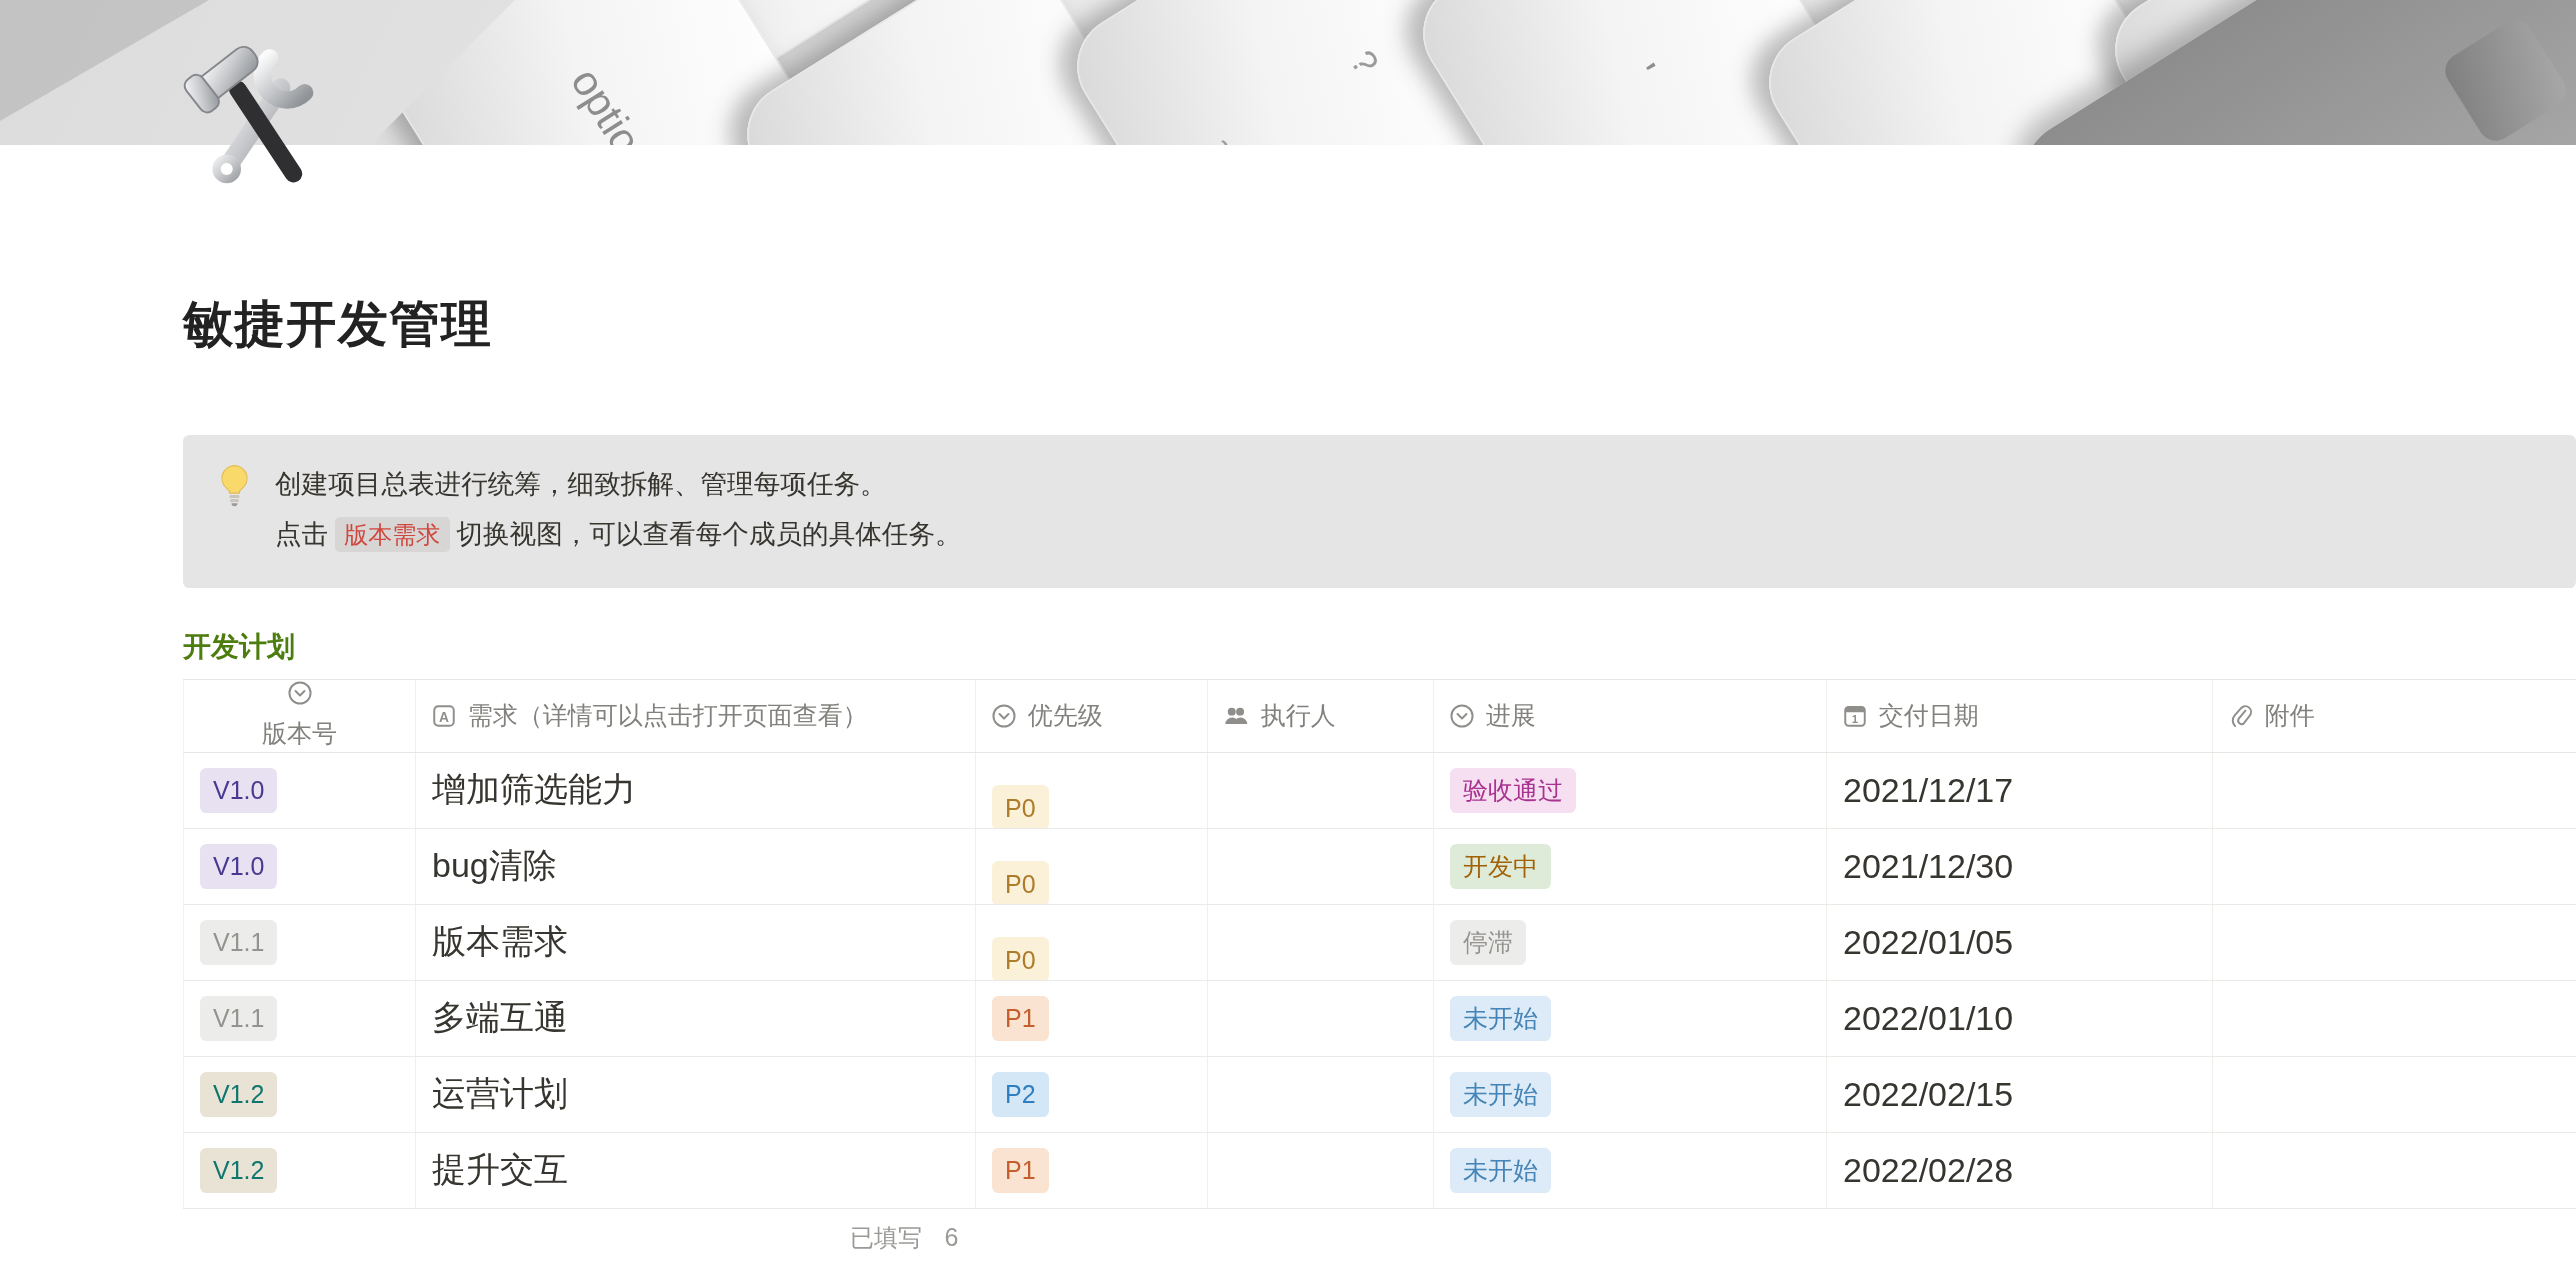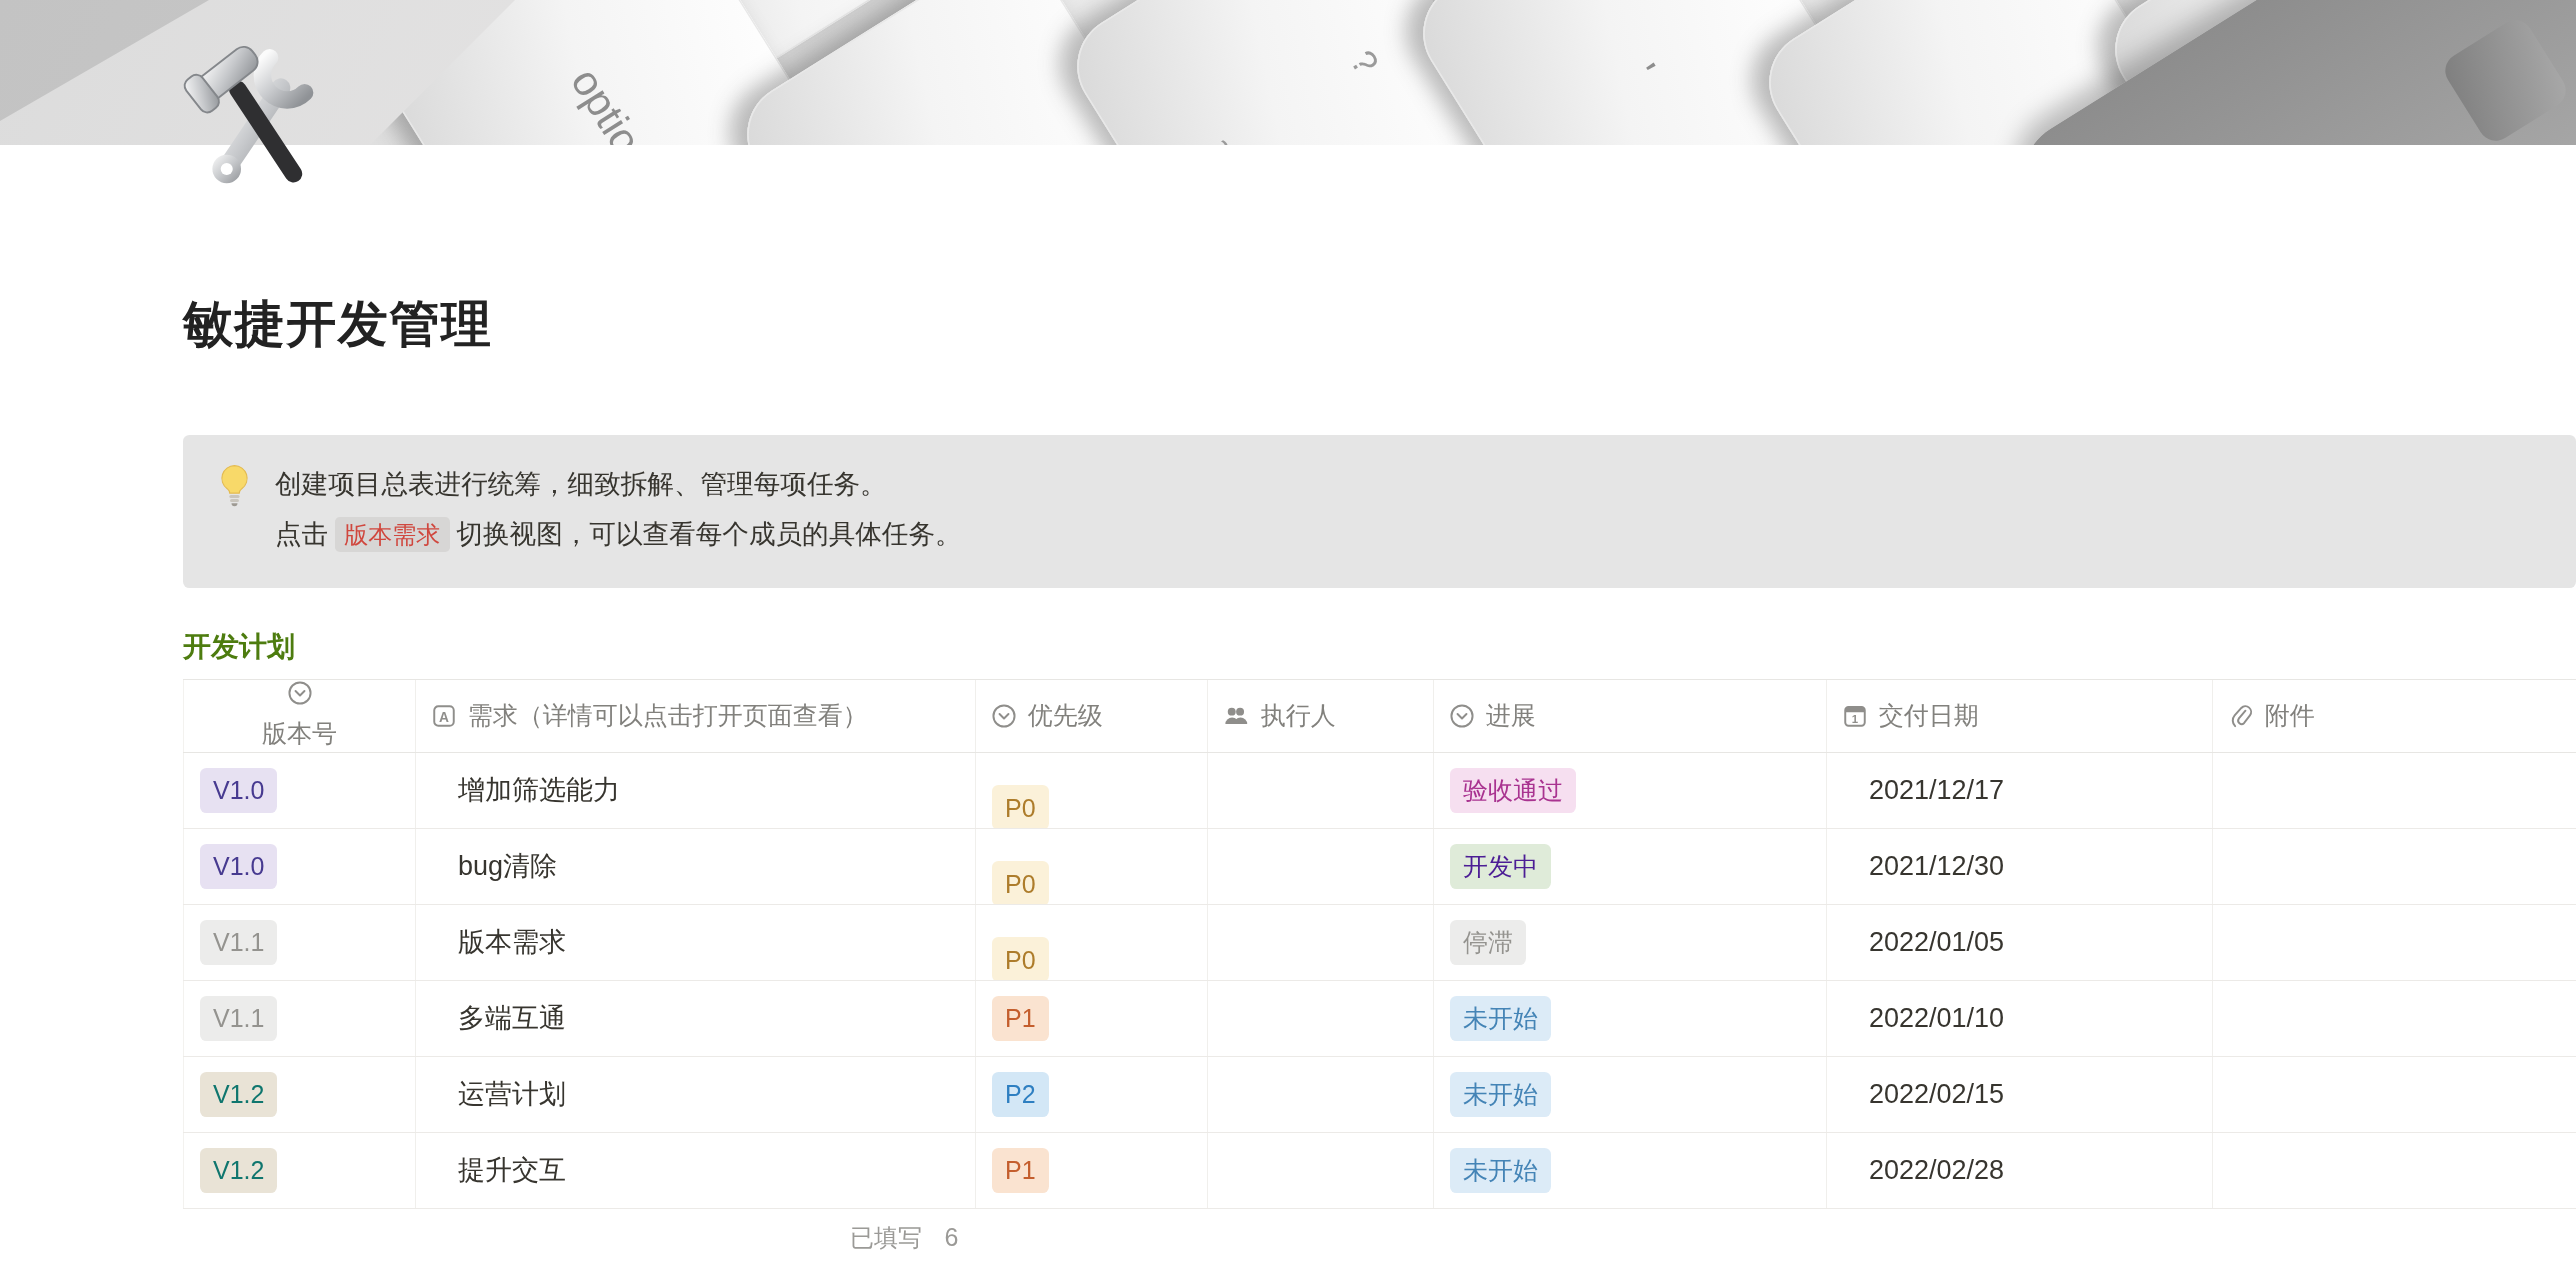--- a/index.html
+++ b/index.html
@@ -47,31 +47,31 @@
   .thead, .trow, .tfoot { display:grid; grid-template-columns:233px 560px 232px 226px 393px 386px 362px; }
   .thead { height:74px; border-top:1.6px solid #e7e6e3; border-bottom:1.6px solid #e7e6e3; }
   .trow  { height:76px; border-bottom:1.6px solid #eceae7; }
   .th { display:flex; align-items:center; gap:11.3px; padding:0 14.5px; color:#82817d; font-size:25px;
         border-right:1.6px solid #f0efec; overflow:hidden; white-space:nowrap; }
   .thead .th:first-child { border-left:1.6px solid #f3f2ef;flex-direction:column; }
   .th:last-child { border-right:none; }
   .td { display:flex; align-items:center; padding:0 16px; border-right:1.6px solid #f0efec; overflow:hidden; white-space:nowrap; }
   .trow .td:first-child { border-left:1.6px solid #f3f2ef; }
   .td:last-child { border-right:none; }
-  .req, .date { font-size:27px; color:#37352f;margin-left:26px; }
+  .req, .date { font-size:34px; color:#37352f; }
 
   .tag { display:inline-block; padding:5.6px 13px; border-radius:6.4px; font-size:25px; line-height:34px; }
   .tag-purple    { background:#e7e1f2; color:#473a90; }
   .tag-gray      { background:#ececeb; color:#94938f; }
   .tag-brown     { background:#e9e3d6; color:#0f766e; }
   .tag-yellow    { background:#fbf1d9; color:#ad7c2b;margin-top:35px; }
   .tag-orange    { background:#fae3d0; color:#c45e2d; }
   .tag-blue      { background:#d3e7f6; color:#2e7fc1; }
   .tag-pink      { background:#f6dff0; color:#a93390; }
-  .tag-green     { background:#dfebd9; color:#4c1d95; }
+  .tag-green     { background:#dfebd9; color:#a16207; }
   .tag-lightblue { background:#dcebf7; color:#4484b6; }
 
   .tfoot { height:58px; }
   .tfoot .fcell { grid-column:2; display:flex; justify-content:flex-end; align-items:center; padding:0 17.7px;
                   color:#9b9a97; font-size:24px; }
   .fcount { margin-left:22.5px; font-size:25px; }
 </style>
 </head>
 <body>
 

